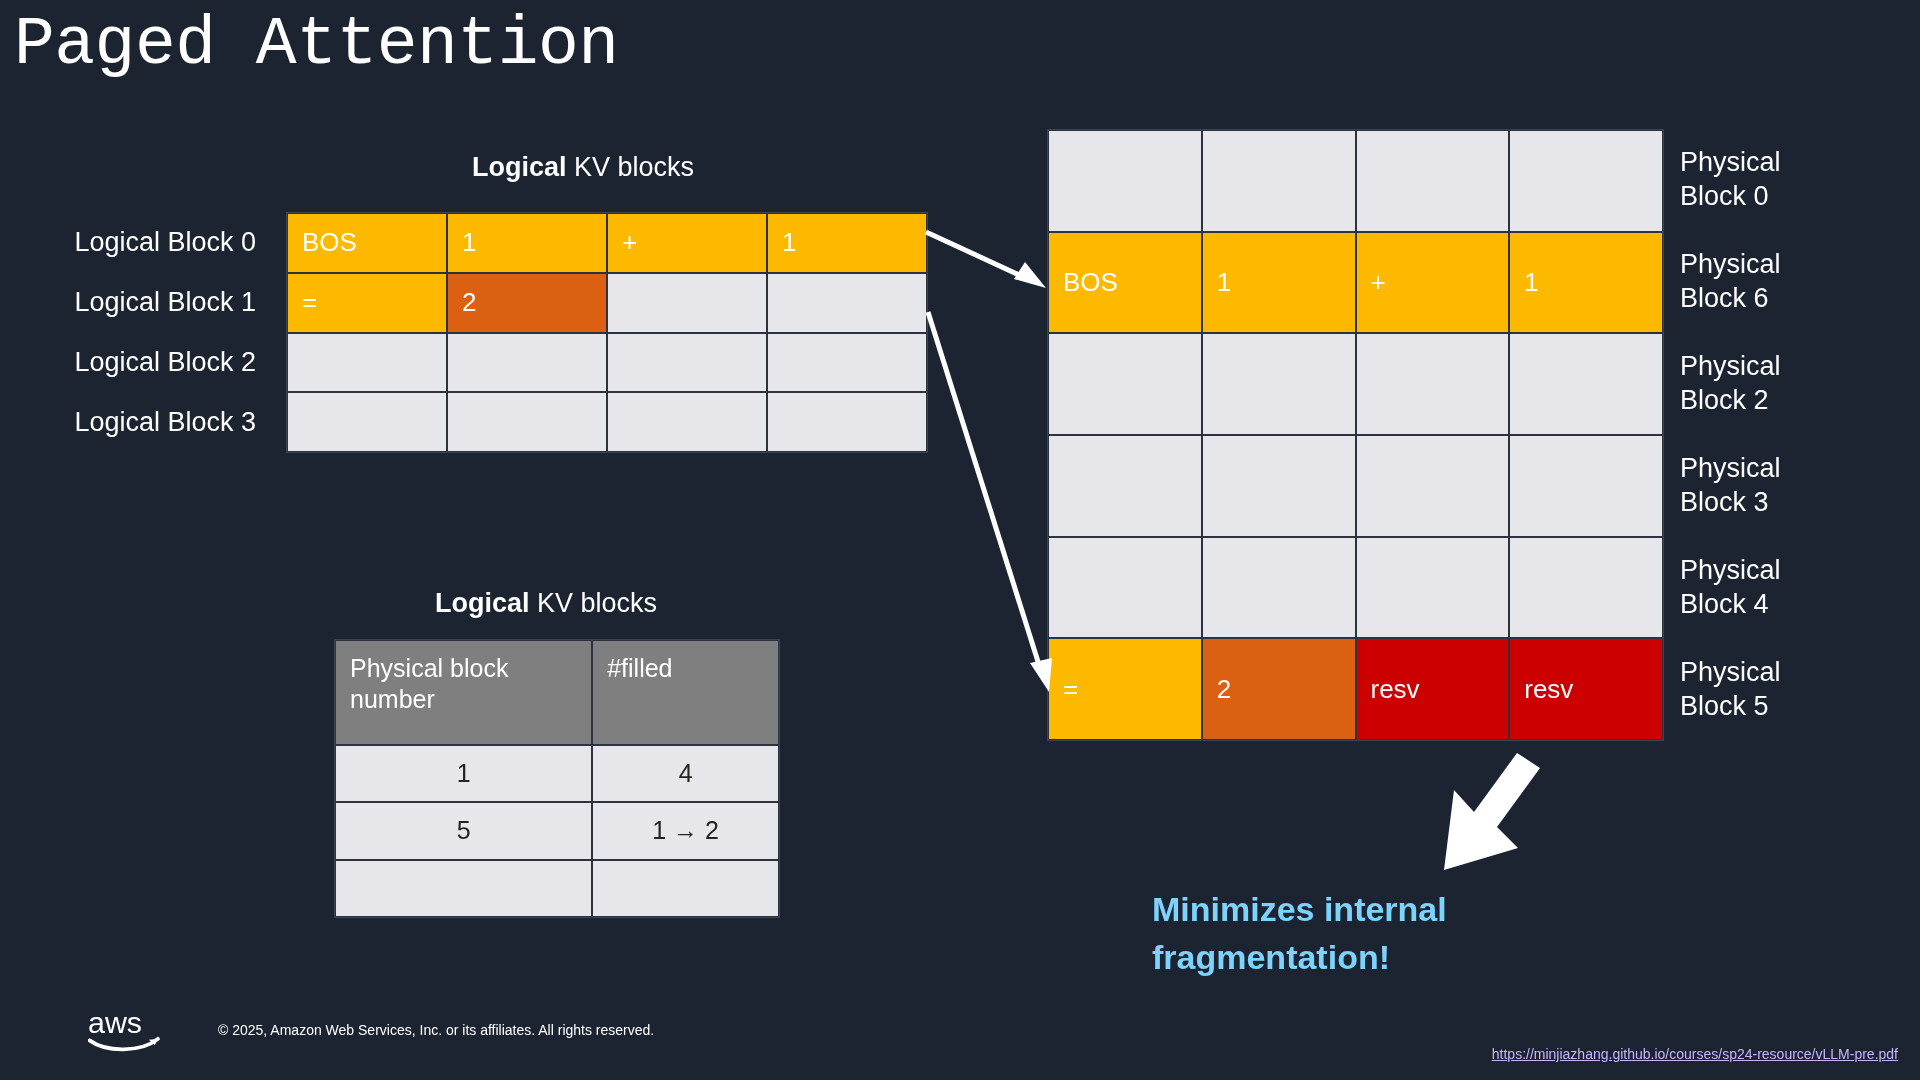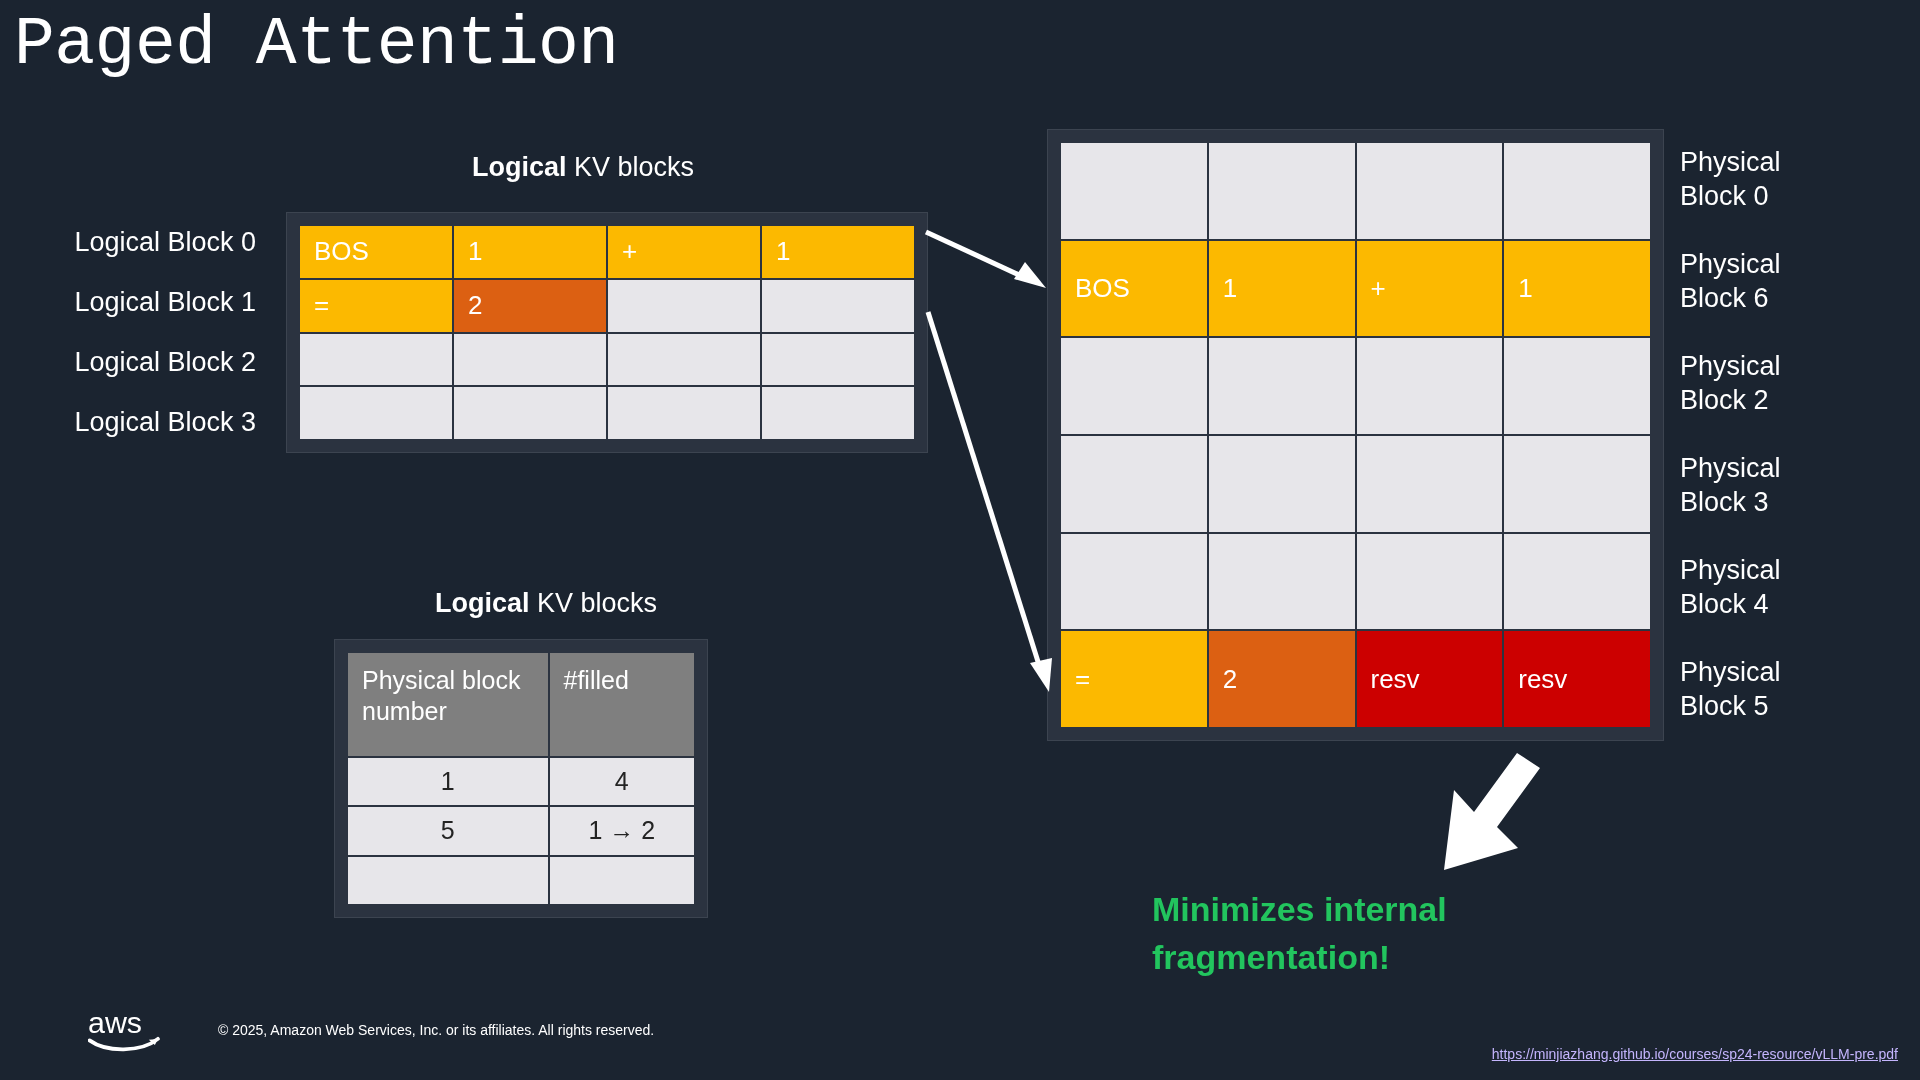--- a/index.html
+++ b/index.html
@@ -49,21 +49,21 @@
   .caption .strong { font-weight: 700; }
 
   
   .grid {
     position: absolute;
     display: grid;
     box-sizing: border-box;
     background: #2b3340;
     border: 1px solid #3c4450;
     gap: 2px;
-    padding: 13px;
+    padding: 1px;
   }
   .cell {
     box-sizing: border-box;
     background: #e7e6ea;
     display: flex;
     align-items: center;
     font-size: 26px;
     color: #ffffff;
     overflow: hidden;
   }
@@ -105,21 +105,21 @@
     padding-right: 22px;
     font-size: 27px;
     color: #ffffff;
     white-space: nowrap;
   }
 
   
   #block-table {
     left: 334px;
     top: 639px;
-    width: 374px;
+    width: 446px;
     height: 279px;
     grid-template-columns: 1.16fr 0.84fr;
     grid-template-rows: 103px 1fr 1fr 1fr;
   }
   #block-table .cell { font-size: 25px; }
   #block-table .head-label {
     line-height: 1.22;
     white-space: normal;
   }
 
@@ -165,21 +165,21 @@
 
   
   #conclusion {
     position: absolute;
     left: 1152px;
     top: 885px;
     width: 470px;
     font-size: 34px;
     font-weight: 700;
     line-height: 1.42;
-    color: #22c55e;
+    color: #7dd3fc;
   }
 
   
   #aws-logo {
     position: absolute;
     left: 88px;
     top: 1005px;
     width: 76px;
     height: 48px;
   }

